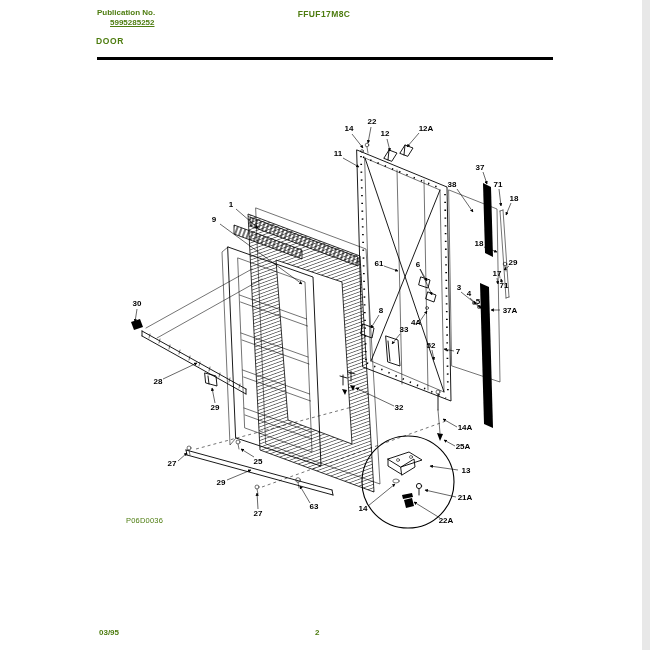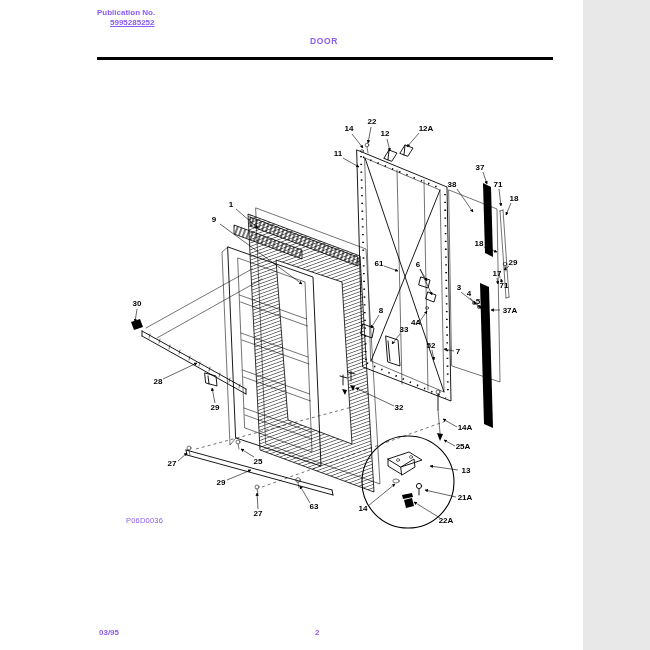--- a/index.html
+++ b/index.html
@@ -1,22 +1,22 @@
 <!DOCTYPE html>
 <html><head>
 <meta charset="utf-8">
 <style>
   html,body{margin:0;padding:0;background:#e8e8e8;}
-  .page{position:relative;width:583px;height:650px;background:#ffffff;overflow:hidden;
-        font-family:"Liberation Sans",sans-serif;color:#8b5cf6;}
+  .page{position:relative;width:642px;height:650px;background:#ffffff;overflow:hidden;
+        font-family:"Liberation Sans",sans-serif;color:#4d7c0f;}
   .abs{position:absolute;}
   .pub-block{left:97px;top:8px;font-size:8px;font-weight:600;line-height:9.5px;}
   .pub-num{text-decoration:underline;padding-left:13px;}
   .head-center{left:96px;top:9px;width:456px;text-align:center;font-size:8.5px;font-weight:bold;letter-spacing:.4px;}
-  .doc-title{left:96px;top:36px;width:456px;text-align:center;font-size:8.5px;font-weight:bold;letter-spacing:.6px;}
+  .doc-title{left:96px;top:36px;width:456px;text-align:left;font-size:8.5px;font-weight:bold;letter-spacing:.6px;}
   .rule{left:97px;top:57px;width:456px;height:2.5px;background:#000;}
   .diagram-code{left:126px;top:516px;font-size:7.5px;font-weight:normal;letter-spacing:.2px;}
   .footer-date{left:99px;top:628px;font-size:8px;font-weight:600;}
   .footer-page{left:315px;top:628px;font-size:8px;font-weight:600;}
   svg.draw{position:absolute;left:0;top:0;}
   .art{stroke:#000;fill:none;stroke-width:.9;stroke-linejoin:round;stroke-linecap:round;}
   .thin{stroke-width:.55;}
   .dots{stroke:#000;fill:none;stroke-dasharray:1.3 6.5;stroke-width:1.7;}
   .dash{stroke:#000;fill:none;stroke-dasharray:3 3;stroke-width:.55;}
   .solid{fill:#000;stroke:none;}
@@ -28,20 +28,21 @@
 </style>
 </head>
 <body>
 
 <div class="page">
 
   <div class="abs pub-block">
     <div>Publication No.</div>
     <div class="pub-num">5995285252</div>
   </div>
+  <div class="abs head-center">FFUF17M8C</div>
   <div class="abs doc-title">DOOR</div>
   <div class="abs rule"></div>
 
   <svg class="draw" width="650" height="650" viewBox="0 0 650 650">
     <defs>
       <pattern id="diagHatch" width="3.2" height="3.2" patternUnits="userSpaceOnUse" patternTransform="rotate(70)">
         <line x1="0" y1="0" x2="0" y2="3.2" stroke="#000" stroke-width="1"></line>
       </pattern>
       <pattern id="combHatch" width="4" height="12" patternUnits="userSpaceOnUse" patternTransform="rotate(20)">
         <line x1="1" y1="0" x2="1" y2="12" stroke="#000" stroke-width="1.1"></line>

